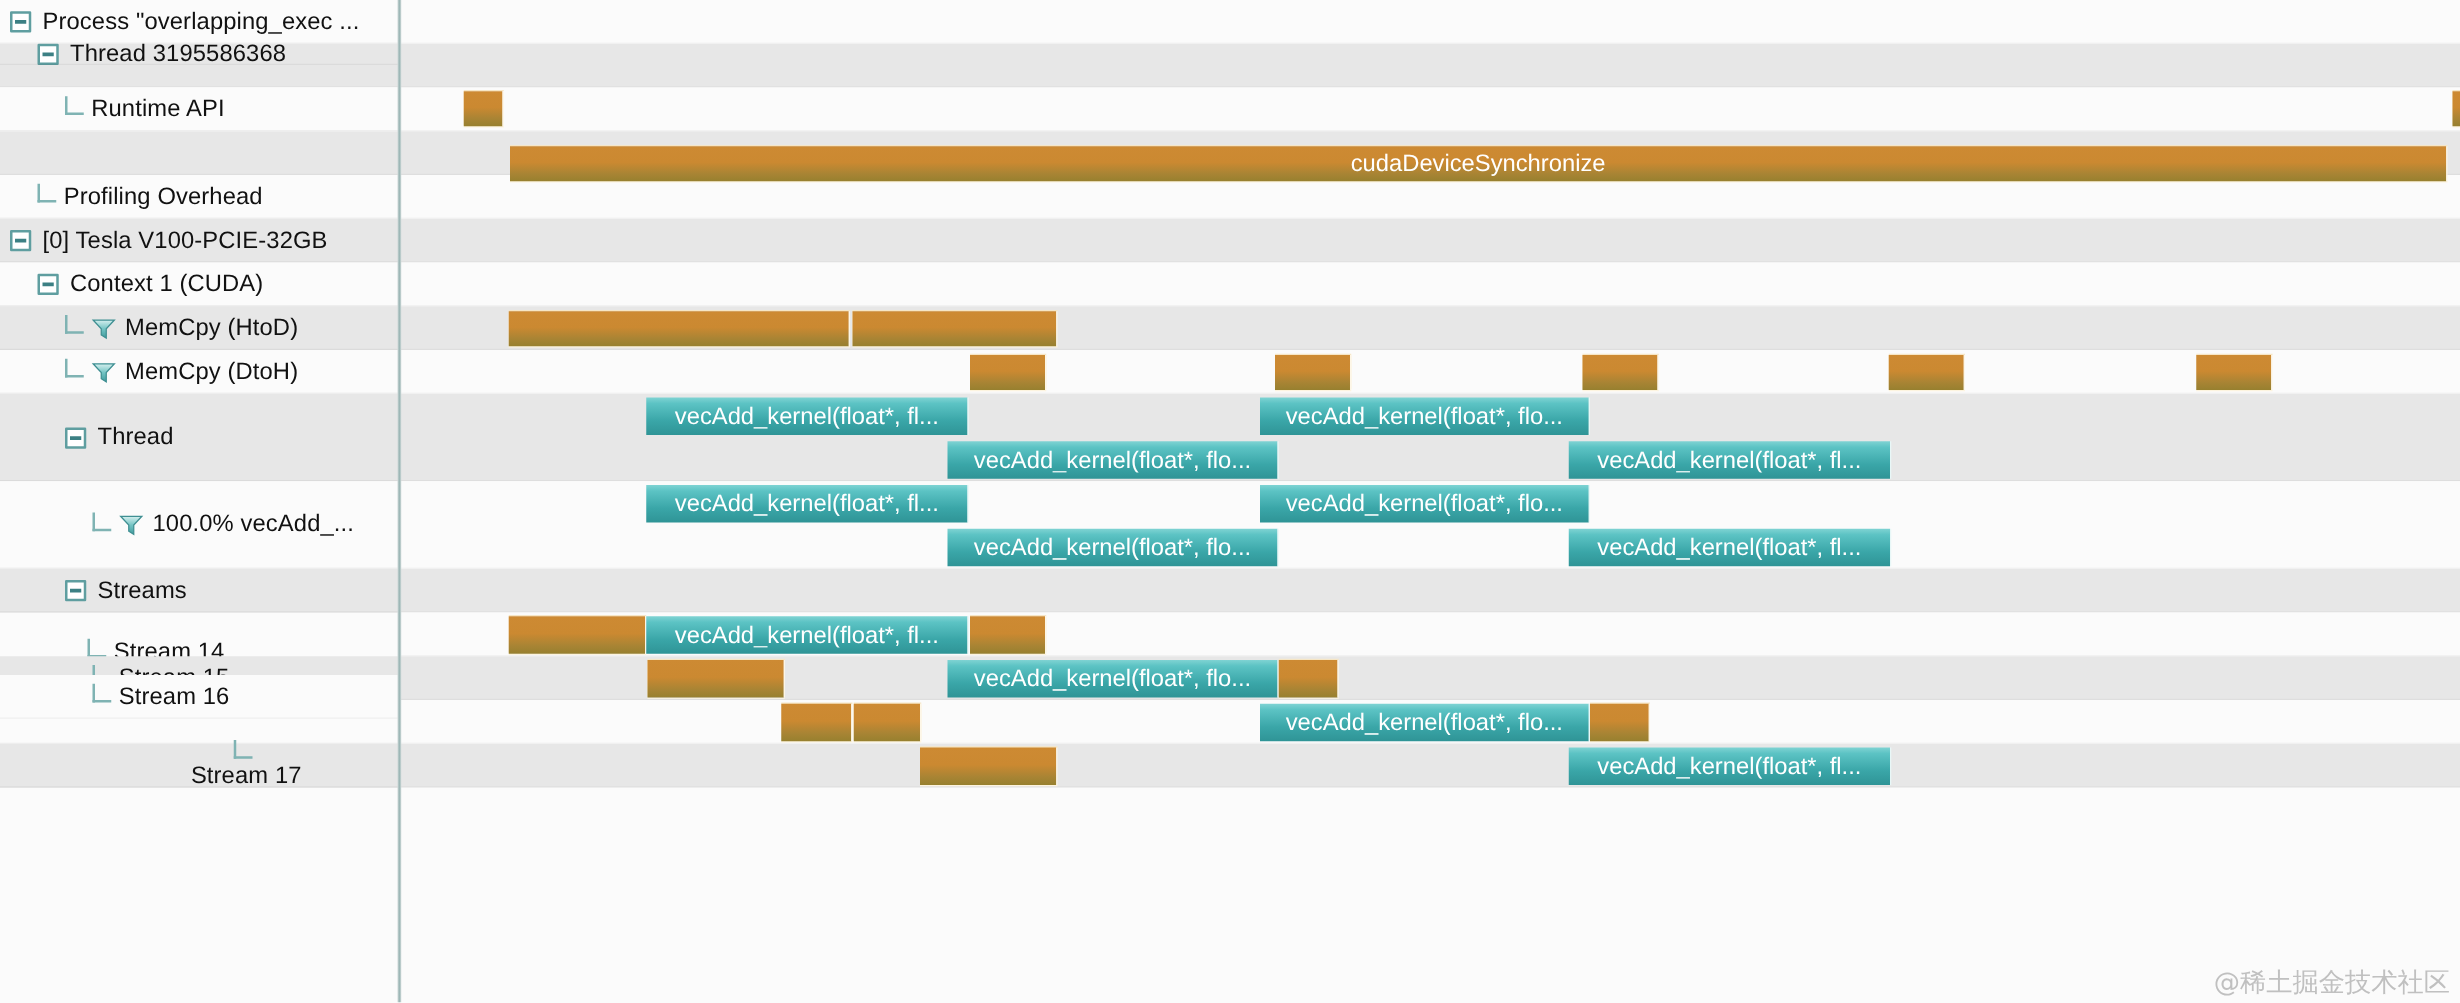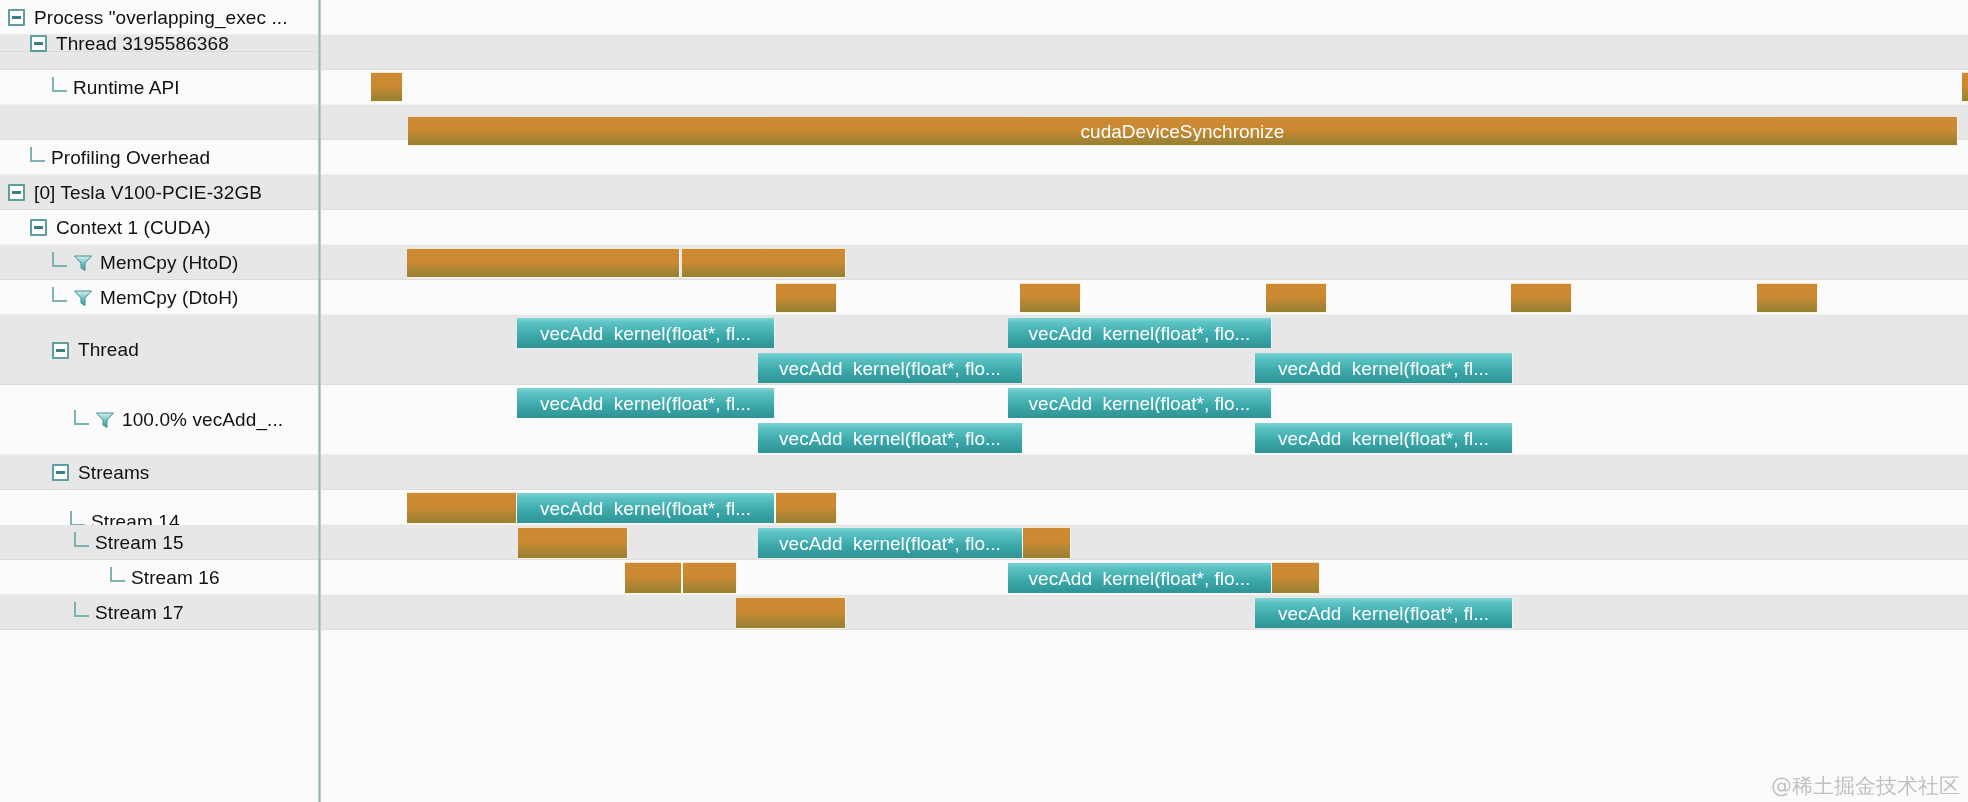--- a/index.html
+++ b/index.html
@@ -222,26 +222,26 @@
       <div class="trow odd" style="top: 490px; height: 35px; padding-left: 70px; margin-top: 14px;">
         <div class="elbow"></div>
         <span class="lbl">Stream 14</span>
         <div class="tsep"></div>
       </div>
       <div class="trow even" style="top: 525px; height: 35px; padding-left: 74px;">
         <div class="elbow"></div>
         <span class="lbl">Stream 15</span>
         <div class="tsep"></div>
       </div>
-      <div class="trow odd" style="top: 560px; height: 35px; padding-left: 110px;">
+      <div class="trow odd" style="top: 540px; height: 35px; padding-left: 74px;">
         <div class="elbow"></div>
         <span class="lbl">Stream 16</span>
         <div class="tsep"></div>
       </div>
-      <div class="trow even" style="top: 595px; height: 35px; padding-left: 74px;">
+      <div class="trow even" style="top: 595px; height: 35px; padding-left: 74px; flex-direction: column;">
         <div class="elbow"></div>
         <span class="lbl">Stream 17</span>
         <div class="tsep"></div>
       </div>
     </div>
 
   <div id="divider"></div>
 
   <div id="tl">
       <div class="bar mem" style="left: 50px; width: 32px; top: 73px; height: 28px;"></div>

